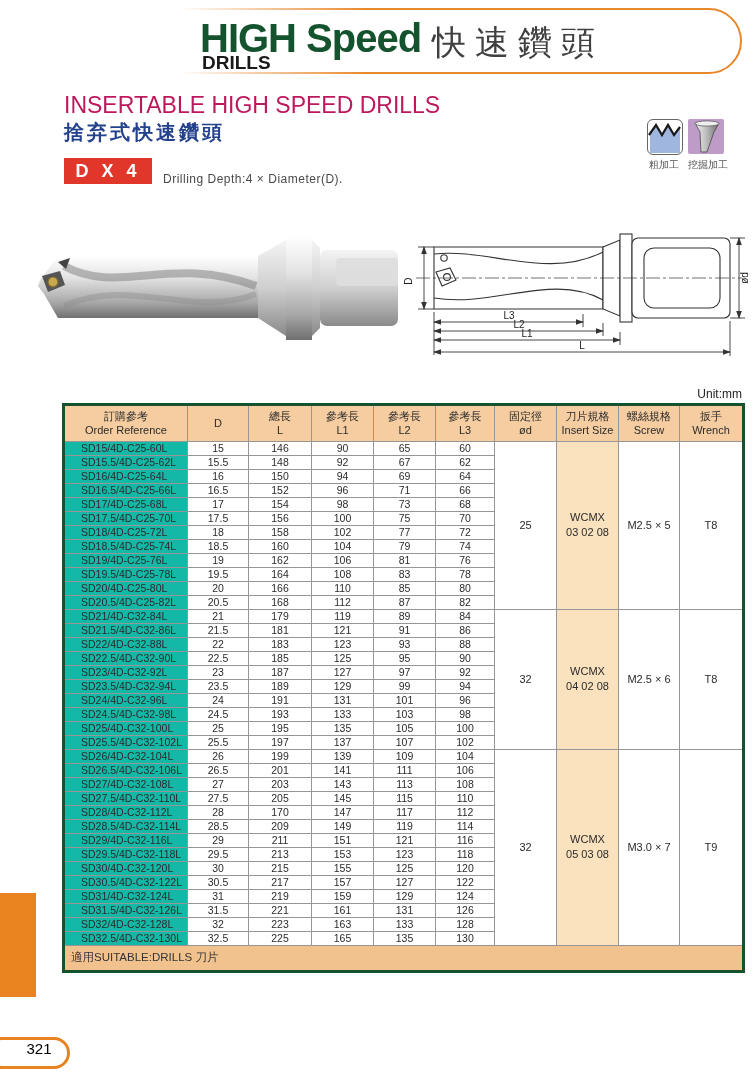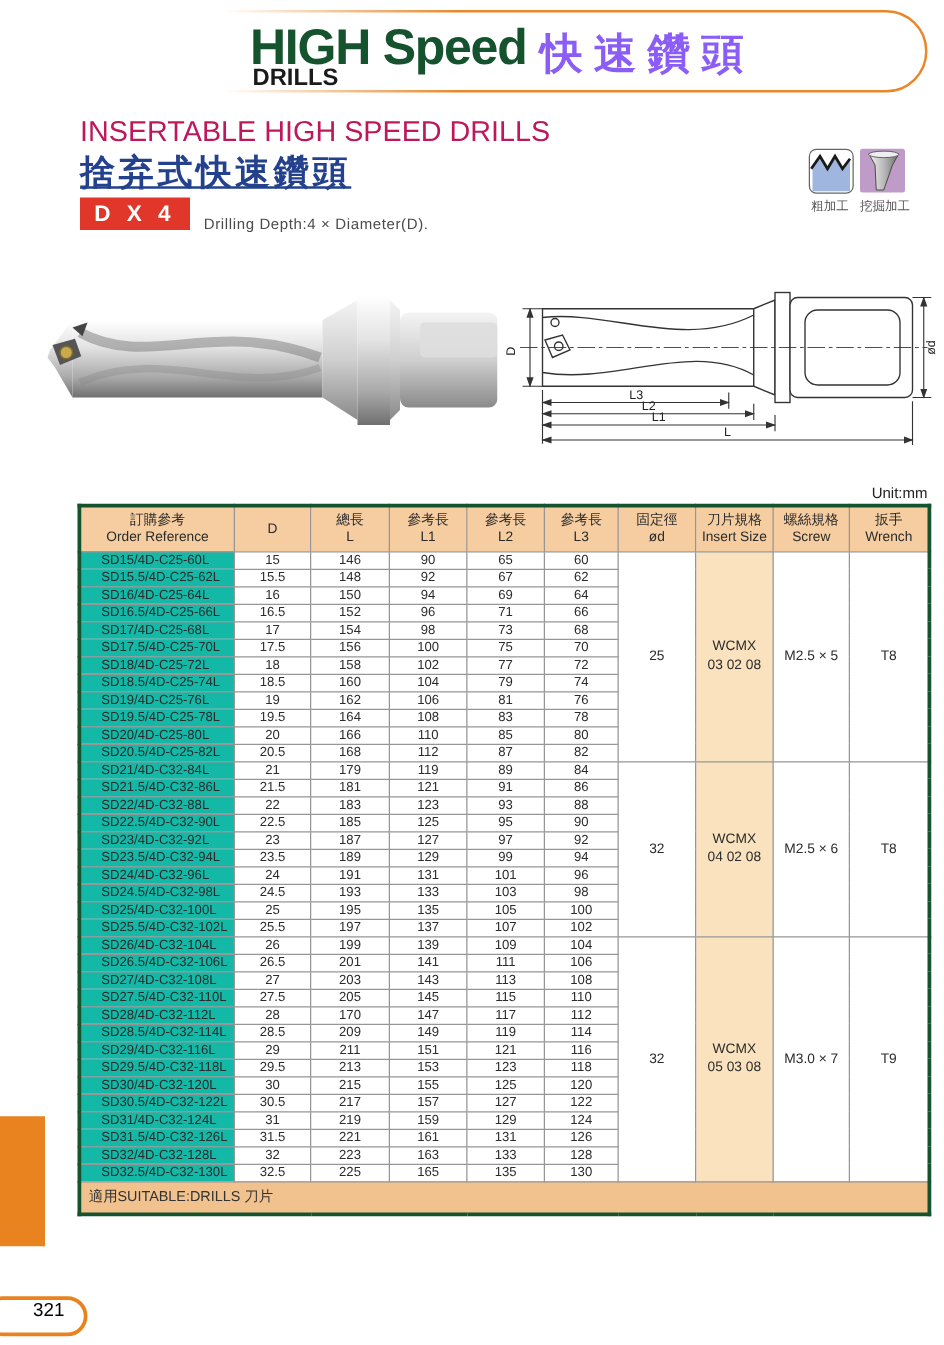--- a/index.html
+++ b/index.html
@@ -7,26 +7,26 @@
         font-family:"Liberation Sans",sans-serif;color:#222;}
 
   
   .hdr-box{position:absolute;left:140px;top:8px;width:598px;height:62px;
            border:2.5px solid #e8872b;border-radius:0 34px 34px 0;}
   .hdr-fade{position:absolute;left:-4px;top:-4px;width:230px;height:72px;z-index:1;
             background:linear-gradient(to right,#fff 18%,rgba(255,255,255,0));}
   .hdr-title-en{position:absolute;left:58px;top:6px;z-index:2;font-size:40px;font-weight:700;
                 color:#14532d;letter-spacing:-1px;}
   .hdr-sub-en{position:absolute;left:60px;top:42px;z-index:2;font-size:19px;font-weight:900;color:#1a1a1a;}
-  .hdr-title-zh{position:absolute;left:290px;top:10px;z-index:2;font-size:34px;font-weight:700;
-                color:#8b5cf6;letter-spacing:9px;}
+  .hdr-title-zh{position:absolute;left:290px;top:10px;z-index:2;font-size:34px;font-weight:400;
+                color:#404040;letter-spacing:9px;}
 
   
   .sec-title-en{position:absolute;left:64px;top:92px;font-size:23px;font-weight:400;color:#be185d;}
-  .sec-title-zh{position:absolute;left:64px;top:119px;font-size:28px;font-weight:800;color:#24418d;letter-spacing:3px;text-decoration:underline;}
+  .sec-title-zh{position:absolute;left:64px;top:119px;font-size:20px;font-weight:800;color:#24418d;letter-spacing:3px;}
   .badge{position:absolute;left:64px;top:158px;width:88px;height:26px;background:#e1372b;color:#fff;
          font-size:18px;font-weight:800;letter-spacing:4px;text-align:center;line-height:26px;}
   .desc-zh{position:absolute;left:163px;top:157px;font-size:12px;color:#4a4a4a;letter-spacing:1.5px;}
   .desc-en{position:absolute;left:163px;top:172px;font-size:12px;color:#4a4a4a;letter-spacing:.5px;}
 
   
   .picon1{position:absolute;left:647px;top:119px;width:34px;height:34px;border:1.6px solid #666;
           border-radius:6px;background:#fff;overflow:hidden;}
   .picon2{position:absolute;left:688px;top:119px;width:36px;height:35px;background:#bf9bc7;
           border-radius:2px;overflow:hidden;}

